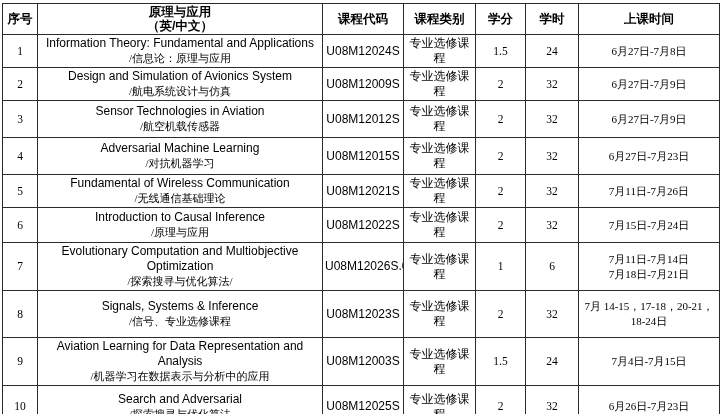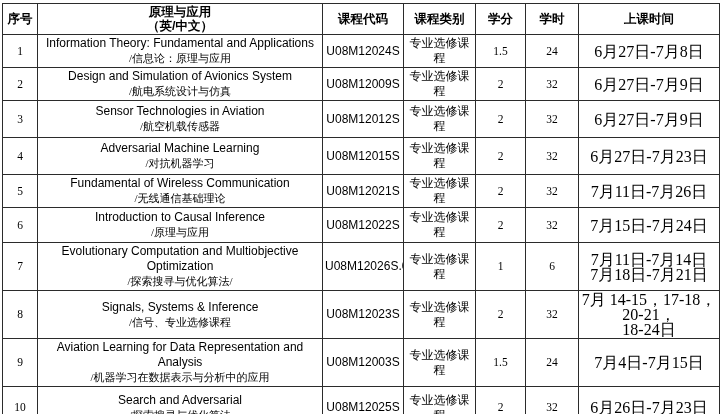--- a/index.html
+++ b/index.html
@@ -35,21 +35,21 @@
     font-size: 12px;
     line-height: 15px;
   }
   td.col-name div.en,
   td.col-code {
     font-family: "Liberation Sans", sans-serif;
     font-size: 12px;
   }
   td.col-name div.zh { font-size: 11px; }
   td.col-no, td.col-credits, td.col-hours { font-size: 11.5px; }
-  td.col-time { font-size: 16px; line-height: 15px; margin-left: 28px; }
+  td.col-time { font-size: 11px; line-height: 15px; margin-left: 28px; }
   
   tbody tr            { height: 33px; }
   tbody tr:nth-child(3),
   tbody tr:nth-child(4) { height: 37px; }
   tbody tr:nth-child(6) { height: 35px; }
   tbody tr:nth-child(7) { height: 36px; }
   tbody tr:nth-child(8) { height: 47px; }
   tbody tr:nth-child(9) { height: 41px; }
   tbody tr:nth-child(10){ height: 42px; }
 </style>

